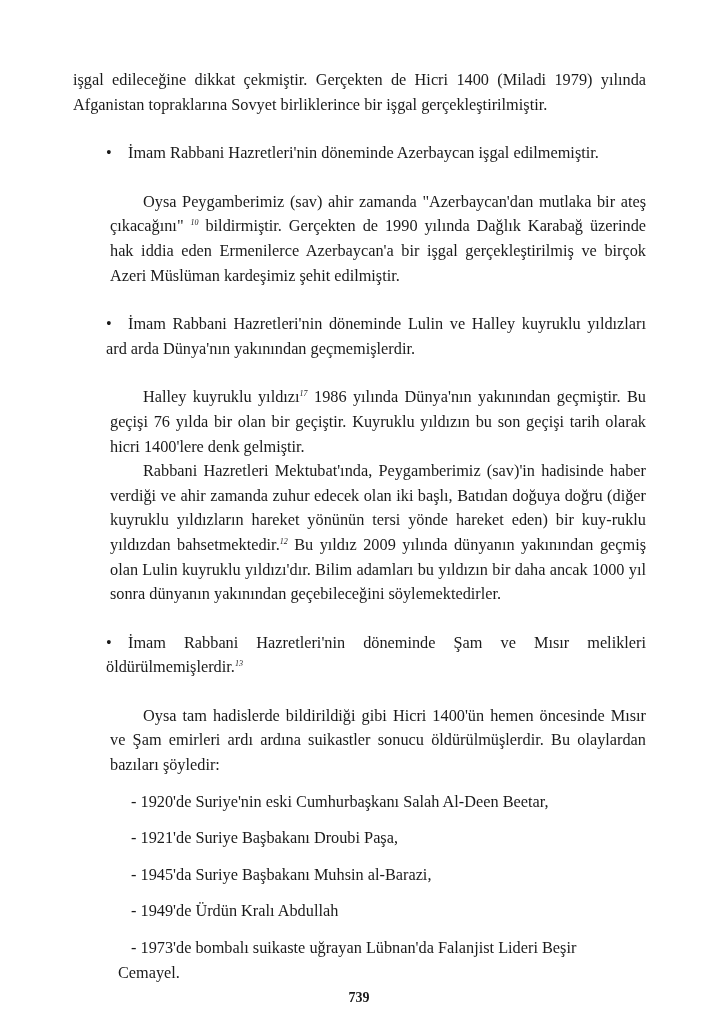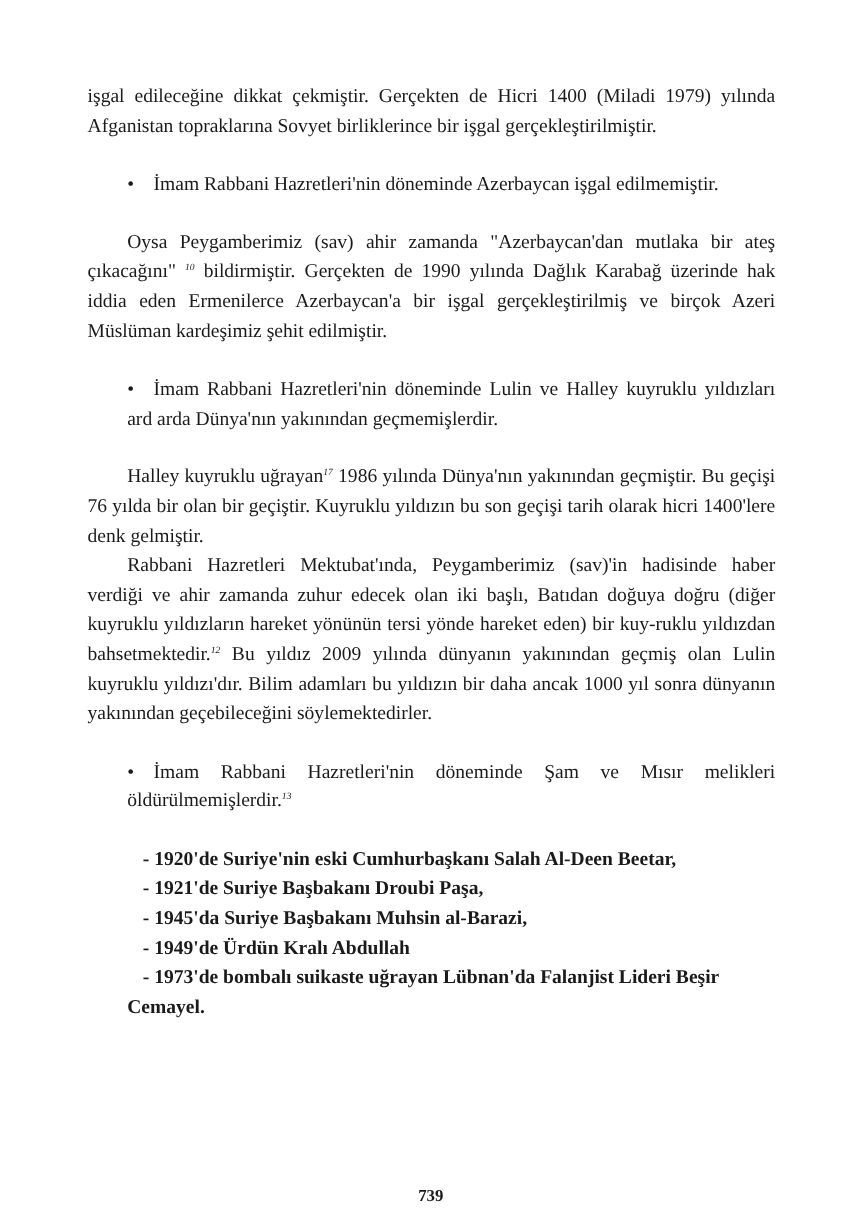--- a/index.html
+++ b/index.html
@@ -21,21 +21,21 @@
       top: 68px;
       width: 573px;
       font-size: 16.3px;
       line-height: 24.6px;
     }
     .p {
       margin: 0;
       text-align: justify;
       hyphens: none;
     }
-    .indent { text-indent: 33px; }
+    .indent { text-indent: 33px; margin-left: 37px; }
     .gap { height: 24px; }
     .bullet {
       margin: 0;
       padding-left: 33px;
       position: relative;
       text-align: left;
     }
     .bullet .dot {
       position: absolute;
       left: 33px;
@@ -46,24 +46,23 @@
       text-indent: 22px;
     }
     .bullet.justify .btext { text-align: justify; }
     sup {
       font-size: 8px;
       line-height: 0;
       vertical-align: 6px;
       font-style: italic;
     }
     .list-item {
-      margin: 0;
+      margin: 12px;
       padding-left: 46px;
       text-indent: 0;
-      font-weight: bold;
     }
     .list-item.wrap {
       padding-left: 33px;
       text-indent: 13px;
     }
     .page-number {
       position: absolute;
       left: 0;
       width: 718px;
       top: 951px;
@@ -94,33 +93,34 @@
 
   <div class="gap"></div>
 
   <p class="bullet justify">
     <span class="dot">•</span>
     <span class="btext">İmam Rabbani Hazretleri'nin döneminde Lulin ve Halley kuyruklu yıldızları ard arda Dünya'nın yakınından geçmemişlerdir.</span>
   </p>
 
   <div class="gap"></div>
 
-  <p class="p indent"><span>Halley kuyruklu uğrayan</span><sup>17</sup><span> 1986 yılında Dünya'nın yakınından geçmiştir. Bu geçişi 76 yılda bir olan bir geçiştir. Kuyruklu yıldızın bu son geçişi tarih olarak hicri 1400'lere denk gelmiştir.</span></p>
+  <p class="p indent"><span>Halley kuyruklu yıldızı</span><sup>17</sup><span> 1986 yılında Dünya'nın yakınından geçmiştir. Bu geçişi 76 yılda bir olan bir geçiştir. Kuyruklu yıldızın bu son geçişi tarih olarak hicri 1400'lere denk gelmiştir.</span></p>
 
   <p class="p indent"><span>Rabbani Hazretleri Mektubat'ında, Peygamberimiz (sav)'in hadisinde haber verdiği ve ahir zamanda zuhur edecek olan iki başlı, Batıdan doğuya doğru (diğer kuyruklu yıldızların hareket yönünün tersi yönde hareket eden) bir kuy-ruklu yıldızdan bahsetmektedir.</span><sup>12</sup><span> Bu yıldız 2009 yılında dünyanın yakınından geçmiş olan Lulin kuyruklu yıldızı'dır. Bilim adamları bu yıldızın bir daha ancak 1000 yıl sonra dünyanın yakınından geçebileceğini söylemektedirler.</span></p>
 
   <div class="gap"></div>
 
   <p class="bullet justify">
     <span class="dot">•</span>
     <span class="btext"><span>İmam Rabbani Hazretleri'nin döneminde Şam ve Mısır melikleri öldürülmemişlerdir.</span><sup>13</sup></span>
   </p>
 
   <div class="gap"></div>
 
+  <p class="p indent">Oysa tam hadislerde bildirildiği gibi Hicri 1400'ün hemen öncesinde Mısır ve Şam emirleri ardı ardına suikastler sonucu öldürülmüşlerdir. Bu olaylardan bazıları şöyledir:</p>
 
   <p class="list-item">- 1920'de Suriye'nin eski Cumhurbaşkanı Salah Al-Deen Beetar,</p>
   <p class="list-item">- 1921'de Suriye Başbakanı Droubi Paşa,</p>
   <p class="list-item">- 1945'da Suriye Başbakanı Muhsin al-Barazi,</p>
   <p class="list-item">- 1949'de Ürdün Kralı Abdullah</p>
   <p class="list-item wrap">- 1973'de bombalı suikaste uğrayan Lübnan'da Falanjist Lideri Beşir Cemayel.</p>
 
 </div>
 
 <div class="page-number">739</div>

